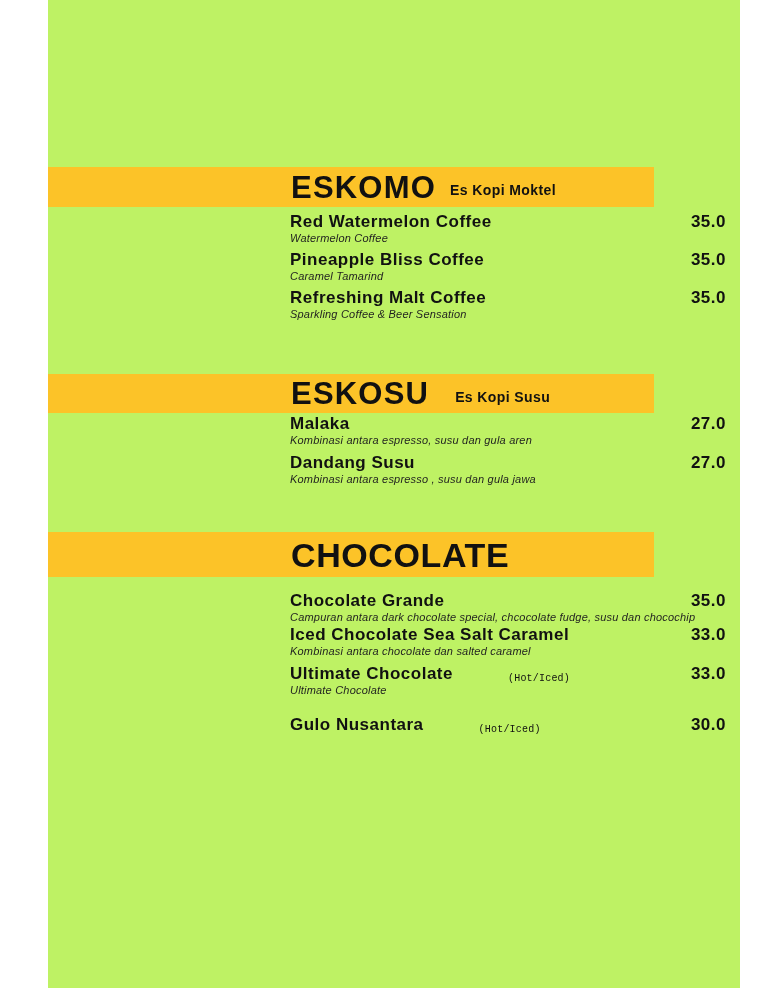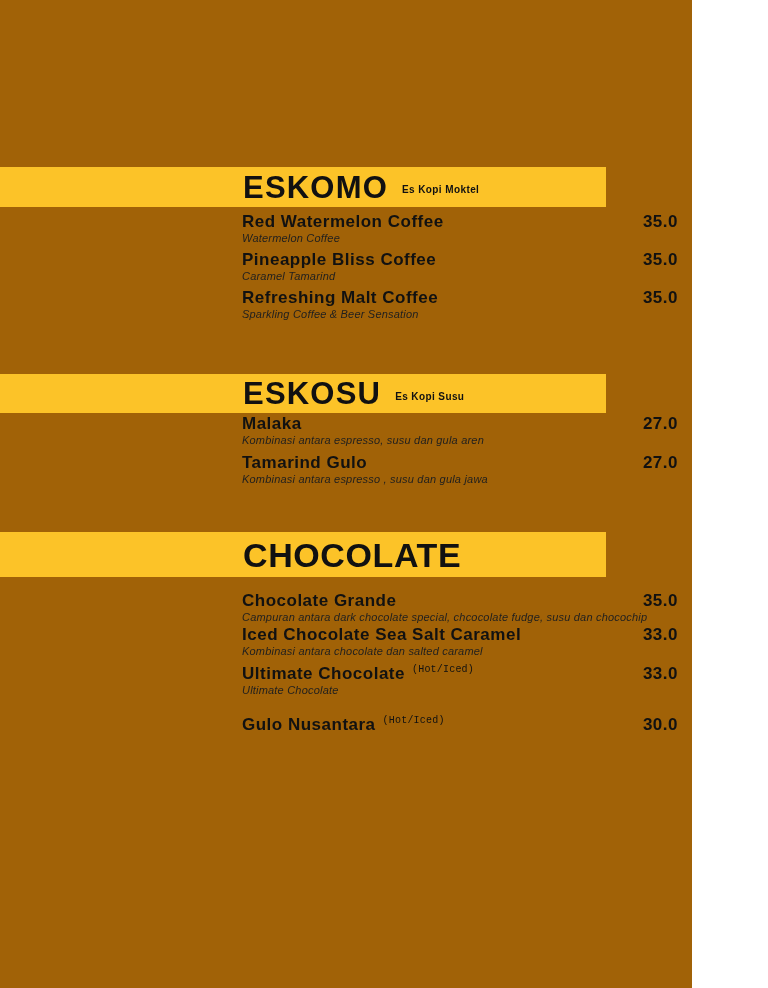--- a/index.html
+++ b/index.html
@@ -1,46 +1,47 @@
 <!DOCTYPE html>
 <html><head>
 <meta charset="utf-8">
 <style>
   html,body{margin:0;padding:0;}
   .page{
     position:relative;
     width:692px;height:988px;
-    background:#a16207;
+    background:#bef264;
     overflow:hidden;
     font-family:"Liberation Sans", sans-serif;
     color:#111111;
+    margin-left:48px;
   }
   
   .bar{
     position:absolute;left:0;width:606px;
     background:#FCC328;
     display:flex;align-items:center;
     box-sizing:border-box;padding-left:243px;
   }
   #bar-0{top:167px;height:40px;}
-  #bar-1{top:374px;height:39px;}
+  #bar-1{top:374px;height:39px;gap:12px;}
   #bar-2{top:532px;height:45px;}
   .bar-title{
     font-weight:bold;font-size:31px;letter-spacing:1.2px;line-height:1;
     white-space:nowrap;
   }
   #bar-2 .bar-title{font-size:34px;letter-spacing:0.6px;}
   .bar-sub{
-    font-weight:bold;font-size:10px;letter-spacing:0.4px;
+    font-weight:bold;font-size:14px;letter-spacing:0.4px;
     margin-left:14px;position:relative;top:3px;line-height:1;
     white-space:nowrap;
   }
   
   .item{position:absolute;left:242px;width:436px;}
-  .item-row{display:flex;align-items:flex-start;}
+  .item-row{display:flex;align-items:flex-end;gap:48px;}
   .item-name{
     font-weight:bold;font-size:17px;letter-spacing:0.5px;
     line-height:1.2;white-space:nowrap;
   }
   .item-suffix{
     font-size:10px;margin-left:7px;letter-spacing:0.2px;white-space:nowrap;font-family:Liberation Mono, monospace;
   }
   .item-price{
     margin-left:auto;font-weight:bold;font-size:17px;letter-spacing:0.5px;
   }
@@ -105,21 +106,21 @@
     <div class="item-row">
       <span class="item-name">Malaka</span>
       <span class="item-suffix"></span>
       <span class="item-price">27.0</span>
     </div>
     <div class="item-desc">Kombinasi antara espresso, susu dan gula aren</div>
   </div>
 
   <div class="item" id="item-1-1">
     <div class="item-row">
-      <span class="item-name">Tamarind Gulo</span>
+      <span class="item-name">Dandang Susu</span>
       <span class="item-suffix"></span>
       <span class="item-price">27.0</span>
     </div>
     <div class="item-desc">Kombinasi antara espresso , susu dan gula jawa</div>
   </div>
 
   <div class="bar" id="bar-2">
     <span class="bar-title">CHOCOLATE</span>
     <span class="bar-sub"></span>
   </div>

